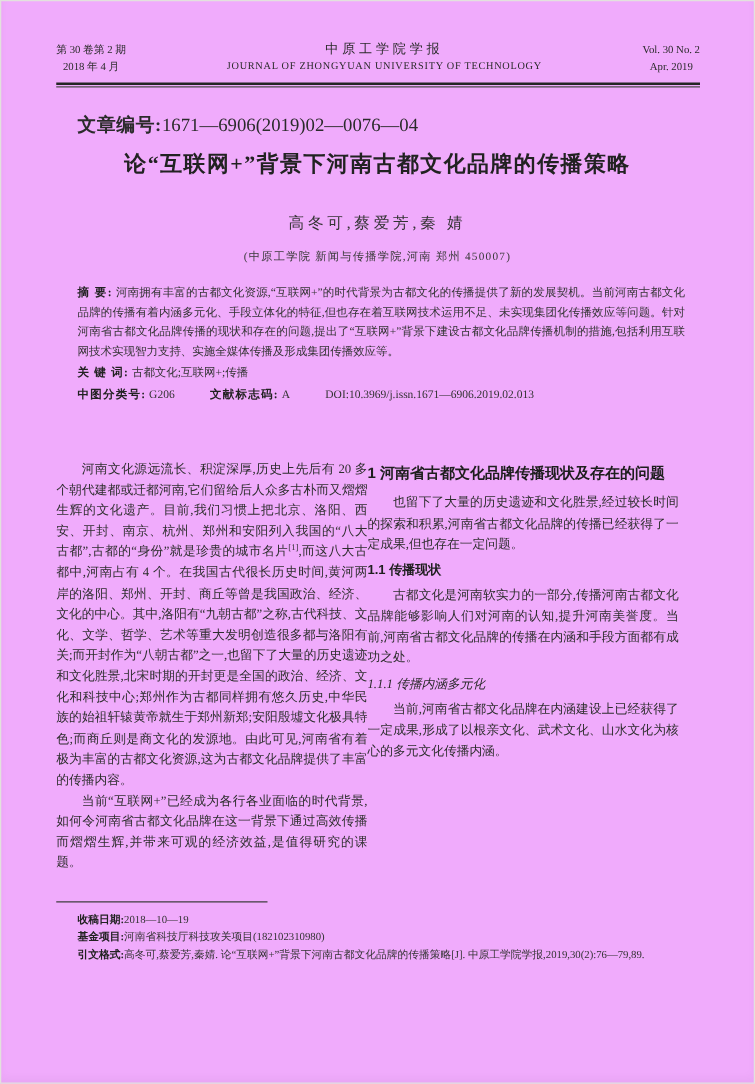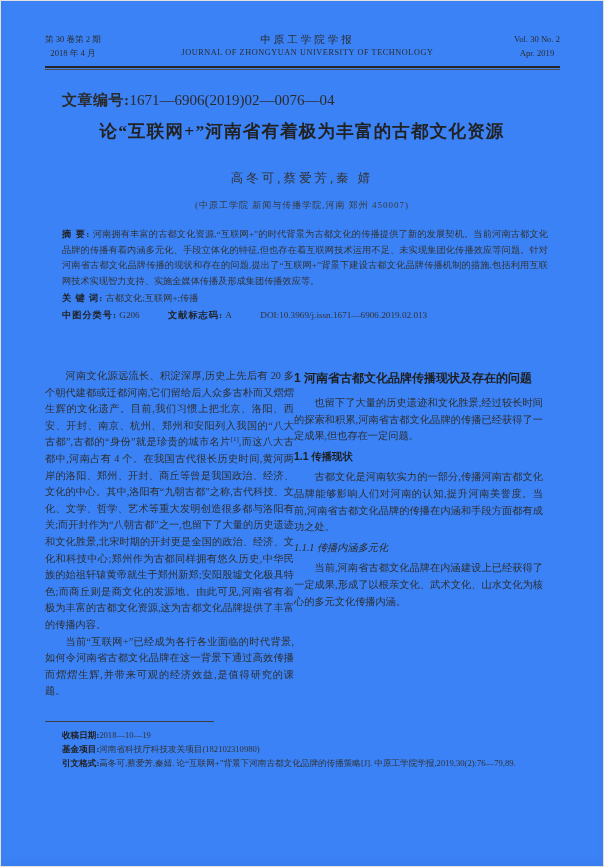--- a/index.html
+++ b/index.html
@@ -5,21 +5,21 @@
   * { margin:0; padding:0; box-sizing:border-box; }
   html,body { width:604px; height:867px; }
   body {
     background:#efede9;
     font-family:"Liberation Serif","DejaVu Serif",serif;
     color:#2b2b2b;
     position:relative;
   }
   .page {
     position:absolute; inset:0;
-    background:#3b82f6;
+    background:#f0abfc;
     box-shadow: inset 0 0 0 1px #e3e1dd, inset 0 -4px 8px rgba(0,0,0,0.04);
     overflow:hidden;
   }
 
   
   .journal-header {
     position:absolute; left:45px; right:44px; top:33px;
     display:flex; justify-content:space-between; align-items:flex-start;
   }
   .hdr-side { font-size:8.6px; line-height:13.5px; text-align:center; white-space:nowrap; }
@@ -117,21 +117,21 @@
       <div>Vol. 30  No. 2</div>
       <div>Apr. 2019</div>
     </div>
   </div>
   <div class="header-rule"></div>
 
   <div class="article-no">
     <b>文章编号:</b><span>1671—6906(2019)02—0076—04</span>
   </div>
 
-  <div class="paper-title">论“互联网+”河南省有着极为丰富的古都文化资源</div>
+  <div class="paper-title">论“互联网+”背景下河南古都文化品牌的传播策略</div>
   <div class="authors">高冬可,蔡爱芳,秦  婧</div>
   <div class="affiliation">(中原工学院 新闻与传播学院,河南 郑州 450007)</div>
 
   <div class="abstract-block">
     <div>
       <b>摘  要:</b>
       <span>河南拥有丰富的古都文化资源,“互联网+”的时代背景为古都文化的传播提供了新的发展契机。当前河南古都文化品牌的传播有着内涵多元化、手段立体化的特征,但也存在着互联网技术运用不足、未实现集团化传播效应等问题。针对河南省古都文化品牌传播的现状和存在的问题,提出了“互联网+”背景下建设古都文化品牌传播机制的措施,包括利用互联网技术实现智力支持、实施全媒体传播及形成集团传播效应等。</span>
     </div>
     <div class="kw-line">
       <b>关 键 词:</b>

